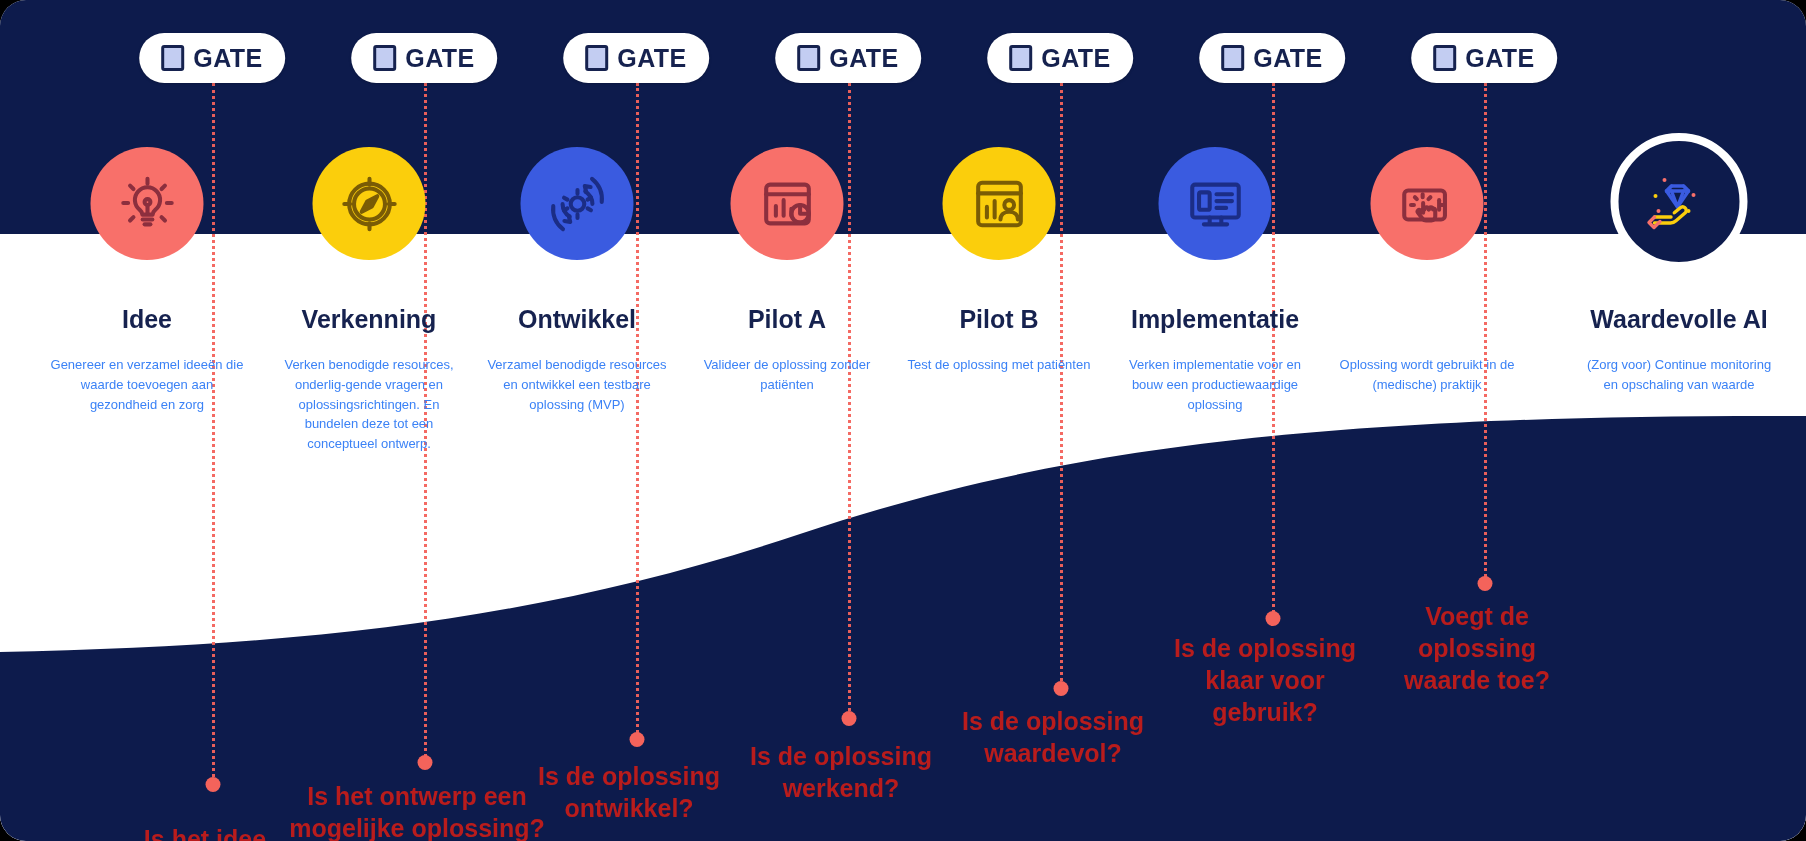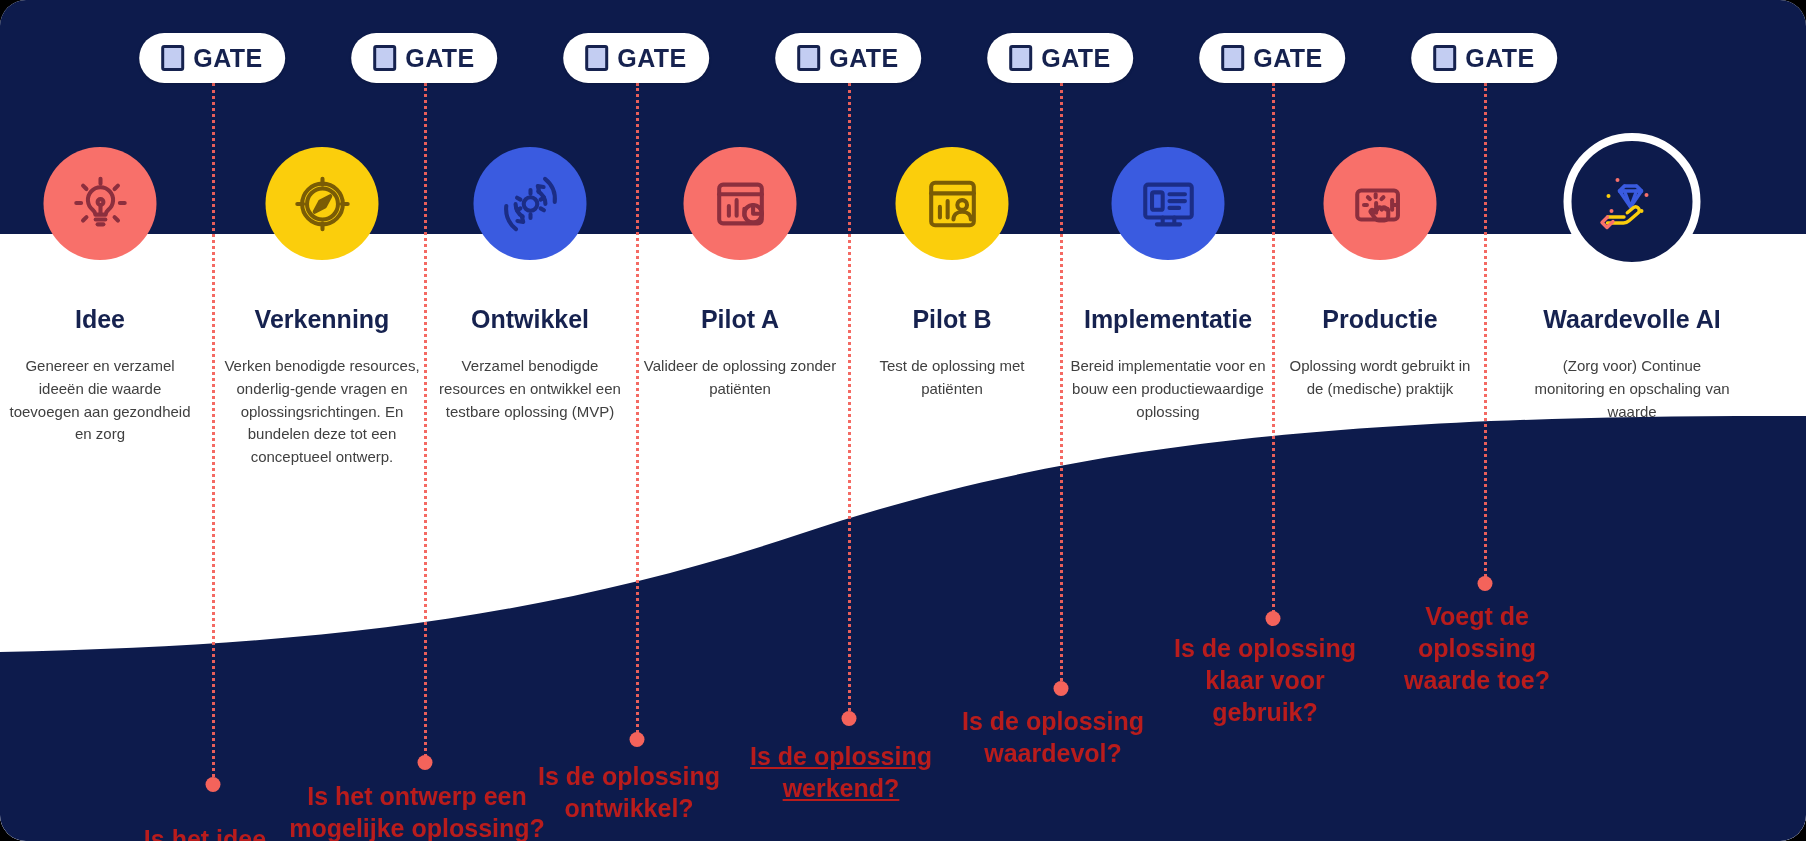--- a/index.html
+++ b/index.html
@@ -71,20 +71,21 @@
     white-space: nowrap;
   }
 
   
   .stage {
     position: absolute;
     top: 0;
     width: 196px;
     transform: translateX(-50%);
     text-align: center;
+    margin-left: 47px;
   }
   .circle {
     position: absolute;
     top: 147px; left: 50%;
     transform: translateX(-50%);
     width: 113px; height: 113px;
     border-radius: 50%;
     display: flex; align-items: center; justify-content: center;
   }
   .circle.ringed {
@@ -102,23 +103,23 @@
     font-size: 25px;
     font-weight: bold;
     color: #16224f;
     line-height: 1.15;
   }
   .stage-desc {
     position: absolute;
     top: 355px; left: 50%;
     transform: translateX(-50%);
     width: 196px;
-    font-size: 15px;
+    font-size: 13px;
     line-height: 1.52;
-    color: #404040;
+    color: #3b82f6;
   }
 
   
   .gate-question {
     position: absolute;
     transform: translateX(-50%);
     width: 230px;
     text-align: center;
     font-size: 25px;
     line-height: 1.28;
@@ -277,36 +278,35 @@
          <span>
             <svg width="62" height="62" viewBox="0 0 64 64" fill="none" stroke="#1b2d86" stroke-width="4.2" stroke-linecap="round" stroke-linejoin="round">
         <rect x="8" y="12" width="48" height="34" rx="3"></rect>
         <path d="M26 46v7M38 46v7M20 53h24"></path>
         <rect x="15" y="20" width="11" height="18" rx="2"></rect>
         <path d="M33 22h16M33 29h16M33 36h10"></path>
             </svg>
           </span>
        </div>
        <div class="stage-title">Implementatie</div>
-       <div class="stage-desc">Bereid implementatie voor en bouw een productiewaardige oplossing</div>
+       <div class="stage-desc">Verken implementatie voor en bouw een productiewaardige oplossing</div>
       </div>
       <div class="stage" style="left: 1380px; height: 841px;">
         <div class="circle" style="background:#F8706A">
          <span>
             <svg width="62" height="62" viewBox="0 0 64 64" fill="none" stroke="#8c2f3e" stroke-width="4.2" stroke-linecap="round" stroke-linejoin="round">
         <rect x="8" y="18" width="42" height="30" rx="4"></rect>
         <path d="M44 28v10"></path>
         <path d="M27 25v-3M21 27l-2-2M33 27l2-2M18 33h-3M46 33h2"></path>
         <path d="M27.5 31v10l-3-2.5c-1.6-1.2-3.6 .8-2.4 2.4l5 6.5c.8 1 2 1.6 3.3 1.6h5.6c2.2 0 4-1.8 4-4v-6c0-1.3-1-2.3-2.3-2.3"></path>
         <path d="M37.7 37.7c0-1.2-1-2.2-2.2-2.2s-2.2 1-2.2 2.2"></path>
         <path d="M33.3 37.7c0-1.2-1-2.2-2.2-2.2s-2.2 1-2.2 2.2"></path>
             </svg>
           </span>
        </div>
-       <div class="stage-title">Productie</div>
        <div class="stage-desc">Oplossing wordt gebruikt in de (medische) praktijk</div>
       </div>
       <div class="stage" style="left: 1632px; height: 841px;">
         <div class="circle ringed" style="background:#0d1b4c">
          <span>
             <svg width="70" height="70" viewBox="0 0 70 70" fill="none" stroke-width="3.4" stroke-linecap="round" stroke-linejoin="round">
         <g stroke="#3A5BE0">
           <path d="M22 24h22l-11 16z"></path>
                 <path d="M22 24l5-5h12l5 5"></path>
           <path d="M27 24l6 16 6-16M27 19l-5 5M39 19l5 5"></path>
@@ -328,19 +328,19 @@
        </div>
        <div class="stage-title">Waardevolle AI</div>
        <div class="stage-desc">(Zorg voor) Continue monitoring en opschaling van waarde</div>
       </div>
     </div>
 
   <div id="gate-questions">
       <div class="gate-question" style="left: 205px; top: 805px; width: 230px; margin-top: 18px;">Is het idee</div>
       <div class="gate-question" style="left: 417px; top: 780px; width: 260px;">Is het ontwerp een mogelijke oplossing?</div>
       <div class="gate-question" style="left: 629px; top: 760px; width: 230px;">Is de oplossing ontwikkel?</div>
-      <div class="gate-question" style="left: 841px; top: 740px; width: 230px; text-decoration: underline;">Is de oplossing werkend?</div>
+      <div class="gate-question" style="left: 841px; top: 740px; width: 230px;">Is de oplossing werkend?</div>
       <div class="gate-question" style="left: 1053px; top: 705px; width: 230px;">Is de oplossing waardevol?</div>
       <div class="gate-question" style="left: 1265px; top: 632px; width: 200px;">Is de oplossing klaar voor gebruik?</div>
       <div class="gate-question" style="left: 1477px; top: 600px; width: 175px;">Voegt de oplossing waarde toe?</div>
     </div>
 
 </div>
 
 </body></html>

